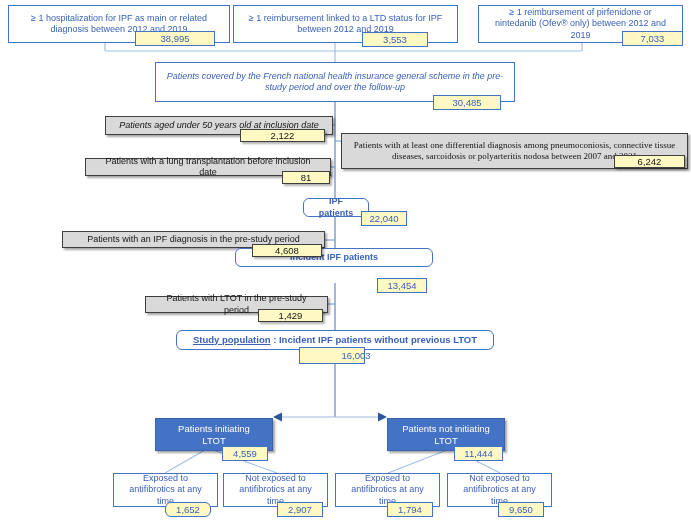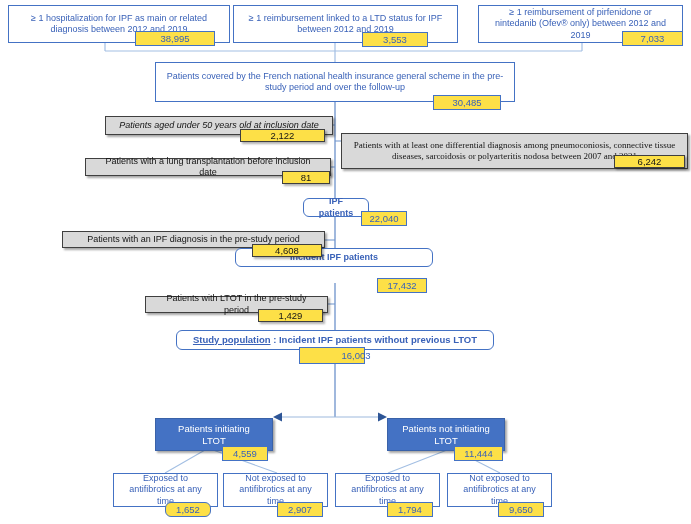--- a/index.html
+++ b/index.html
@@ -9,21 +9,21 @@
   svg.wires { position:absolute; left:0; top:0; z-index:0; }
   .box { position:absolute; display:flex; align-items:center; justify-content:center;
          text-align:center; z-index:1; line-height:1.25; padding:1px 10px; }
   .b-blue { background:#ffffff; border:1.5px solid #4472C4; color:#3A62B8; font-size:9px; }
   .b-gray { background:#D9D9D9; border:1.2px solid #3F3F3F; color:#141414; font-size:9px;
             box-shadow:2px 2px 2px rgba(0,0,0,0.35); }
   .b-fill { background:#4472C4; border:1px solid #3A62A8; color:#ffffff; font-size:9.5px;
             box-shadow:2px 2px 2px rgba(0,0,0,0.35); }
   .bold { font-weight:bold;border-radius:6px; }
   .tab { position:absolute; display:flex; align-items:center; justify-content:center;
-         background:#fde047; z-index:2; font-size:9.5px; height:15px; line-height:1; }
+         background:#fef9c3; z-index:2; font-size:9.5px; height:15px; line-height:1; }
   .tab-blue { border:1.2px solid #4472C4; color:#3A62B8; }
   .tab-gray { border:1.2px solid #3F3F3F; color:#141414; box-shadow:2px 2px 2px rgba(0,0,0,0.3); }
   .u { text-decoration:underline; }
 </style>
 </head>
 <body>
 
 <div class="canvas">
 
   <svg class="wires" width="691" height="524" viewBox="0 0 691 524">
@@ -49,21 +49,21 @@
   <div class="box b-blue" style="left:233px; top:5px; width:225px; height:38px;">
     <span>≥ 1 reimbursement linked to a LTD status for IPF between 2012 and 2019</span>
   </div>
   <div class="tab tab-blue" style="left:362px; top:32px; width:66px;">3,553</div>
 
   <div class="box b-blue" style="left:478px; top:5px; width:205px; height:38px;">
     <span>≥ 1 reimbursement of pirfenidone or nintedanib (Ofev® only) between 2012 and 2019</span>
   </div>
   <div class="tab tab-blue" style="left:622px; top:31px; width:61px;">7,033</div>
 
-  <div class="box b-blue" style="left:155px; top:62px; width:360px; height:40px;">
+  <div class="box b-blue" style="left:155px; top:62px; width:360px; height:40px;font-style:italic;">
     <span>Patients covered by the French national health insurance general scheme in the pre-study period and over the follow-up</span>
   </div>
   <div class="tab tab-blue" style="left:433px; top:95px; width:68px;">30,485</div>
 
   <div class="box b-gray" style="left:105px; top:116px; width:228px; height:19px;font-style:italic;">
     <span>Patients aged under 50 years old at inclusion date</span>
   </div>
   <div class="tab tab-gray" style="left:240px; top:129px; width:85px; height:13px;">2,122</div>
 
   <div class="box b-gray" style="left:341px; top:133px; width:347px; height:36px;font-family:Liberation Serif, serif;">
@@ -82,21 +82,21 @@
   <div class="tab tab-blue" style="left:350px; top:211px; width:46px;margin-left:11px;">22,040</div>
 
   <div class="box b-gray" style="left:62px; top:231px; width:263px; height:17px;">
     <span>Patients with an IPF diagnosis in the pre-study period</span>
   </div>
   <div class="tab tab-gray" style="left:252px; top:244px; width:70px; height:13px;">4,608</div>
 
   <div class="box b-blue bold" style="left:235px; top:248px; width:198px; height:19px;">
     <span>Incident IPF patients</span>
   </div>
-  <div class="tab tab-blue" style="left:377px; top:278px; width:50px;">17,432</div>
+  <div class="tab tab-blue" style="left:377px; top:278px; width:50px;">13,454</div>
 
   <div class="box b-gray" style="left:145px; top:296px; width:183px; height:17px;">
     <span>Patients with LTOT in the pre-study period</span>
   </div>
   <div class="tab tab-gray" style="left:258px; top:309px; width:65px; height:13px;">1,429</div>
 
   <div class="box b-blue bold" style="left:176px; top:330px; width:318px; height:20px; font-size:9.5px;">
     <span>
       <span class="u">Study population</span><span> : Incident IPF patients without previous LTOT</span>
     </span>

